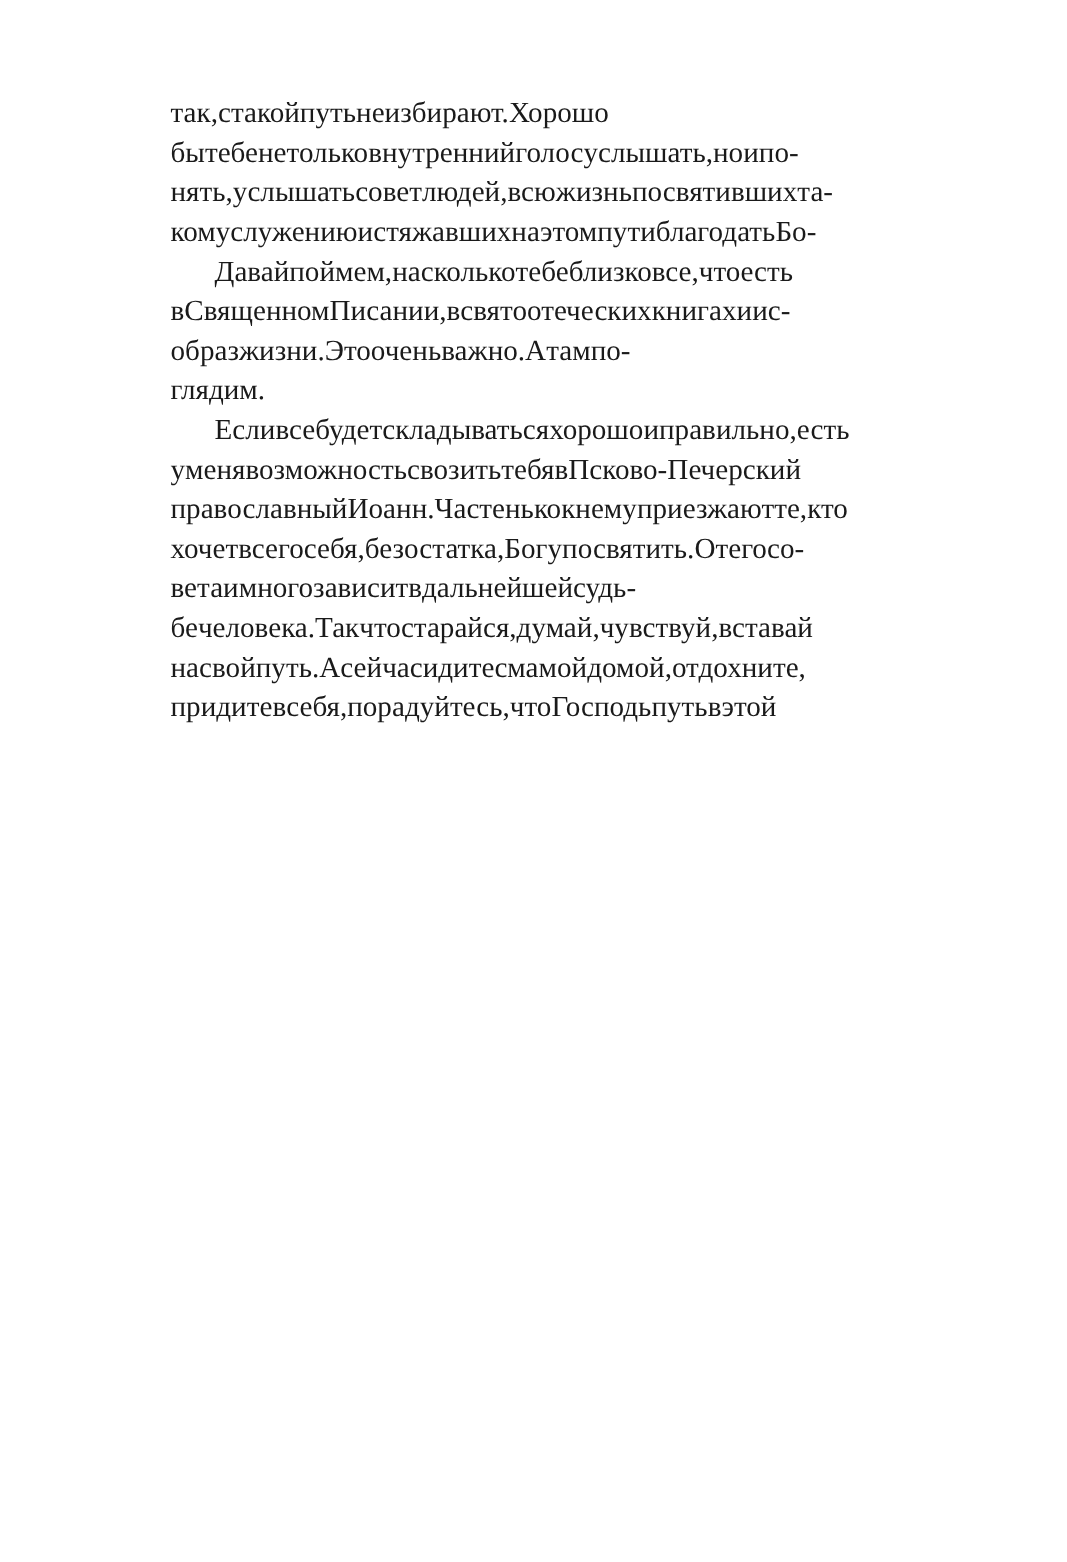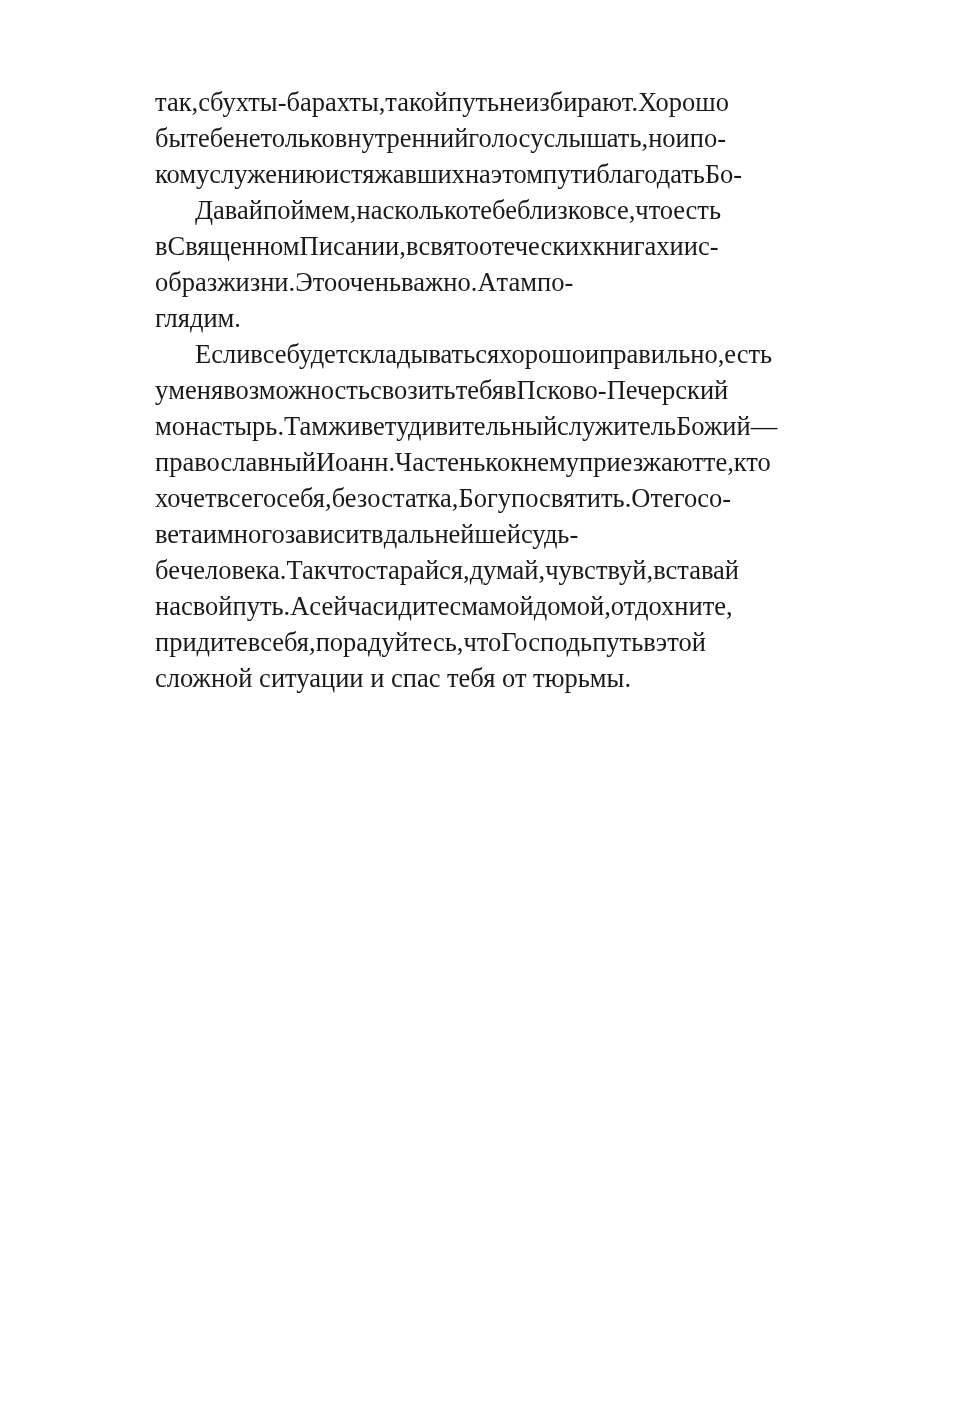--- a/index.html
+++ b/index.html
@@ -70,38 +70,47 @@
 </style>
 </head>
 <body>
 
 <div id="page">
   <div id="text-column">
       <p class="paragraph">
         <span class="line justify">
           <span class="w">так,</span>
           <span class="w">с</span>
-          <span class="w">бухты-барахты,</span>
           <span class="w">такой</span>
           <span class="w">путь</span>
           <span class="w">не</span>
           <span class="w">избирают.</span>
           <span class="w">Хорошо</span>
         </span>
         <span class="line justify">
           <span class="w">бы</span>
           <span class="w">тебе</span>
           <span class="w">не</span>
           <span class="w">только</span>
           <span class="w">внутренний</span>
           <span class="w">голос</span>
           <span class="w">услышать,</span>
           <span class="w">но</span>
           <span class="w">и</span>
           <span class="w">по-</span>
+        </span>
+        <span class="line justify">
+          <span class="w">нять,</span>
+          <span class="w">услышать</span>
+          <span class="w">совет</span>
+          <span class="w">людей,</span>
+          <span class="w">всю</span>
+          <span class="w">жизнь</span>
+          <span class="w">посвятивших</span>
+          <span class="w">та-</span>
         </span>
         <span class="line justify">
           <span class="w">кому</span>
           <span class="w">служению</span>
           <span class="w">и</span>
           <span class="w">стяжавших</span>
           <span class="w">на</span>
           <span class="w">этом</span>
           <span class="w">пути</span>
           <span class="w">благодать</span>
@@ -155,29 +164,20 @@
         <span class="line justify">
           <span class="w">у</span>
           <span class="w">меня</span>
           <span class="w">возможность</span>
           <span class="w">свозить</span>
           <span class="w">тебя</span>
           <span class="w">в</span>
           <span class="w">Псково-Печерский</span>
         </span>
         <span class="line justify">
-          <span class="w">монастырь.</span>
-          <span class="w">Там</span>
-          <span class="w">живет</span>
-          <span class="w">удивительный</span>
-          <span class="w">служитель</span>
-          <span class="w">Божий</span>
-          <span class="w">—</span>
-        </span>
-        <span class="line justify">
           <span class="w">православный</span>
           <span class="w">Иоанн.</span>
           <span class="w">Частенько</span>
           <span class="w">к</span>
           <span class="w">нему</span>
           <span class="w">приезжают</span>
           <span class="w">те,</span>
           <span class="w">кто</span>
         </span>
         <span class="line justify">
@@ -227,16 +227,15 @@
           <span class="w">придите</span>
           <span class="w">в</span>
           <span class="w">себя,</span>
           <span class="w">порадуйтесь,</span>
           <span class="w">что</span>
           <span class="w">Господь</span>
           <span class="w">путь</span>
           <span class="w">в</span>
           <span class="w">этой</span>
         </span>
-        <span class="line last">сложной ситуации и спас тебя от тюрьмы.</span>
       </p>
     </div>
 </div>
 
 </body></html>

